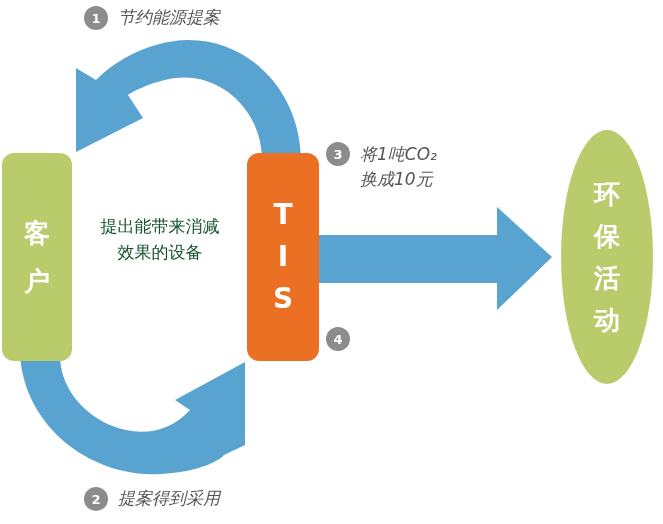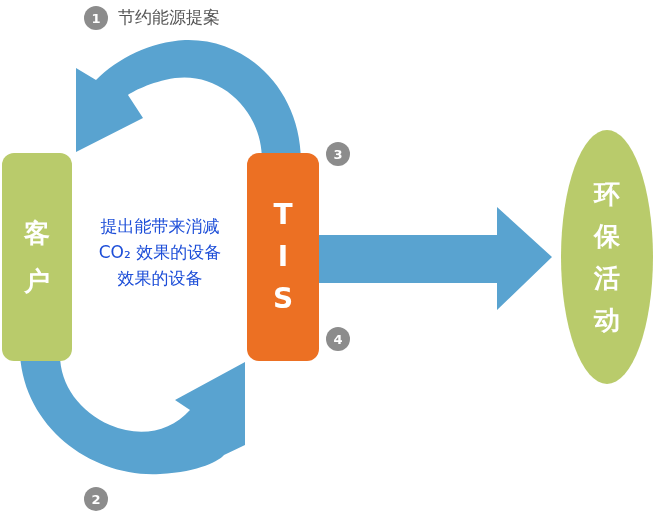--- a/index.html
+++ b/index.html
@@ -15,22 +15,22 @@
            display: flex; flex-direction: column; align-items: center; justify-content: center; }
     .step { position: absolute; display: flex; align-items: flex-start; gap: 10px; color: #555; font-size: 17px; }
     .badge { width: 24px; height: 24px; border-radius: 50%; background: #8c8c8c; color: #fff;
              font-size: 13px; font-weight: bold; display: flex; align-items: center; justify-content: center; flex: none; }
     .s1 { left: 84px; top: 6px; }
     .s2 { left: 84px; top: 487px; }
     .s3 { left: 326px; top: 142px; line-height: 25px; }
     .s4 { left: 326px; top: 327px; }
     .s3 .badge { margin-top: 0px; }
     .center-text { position: absolute; left: 82px; top: 213px; width: 156px; text-align: center;
-                   color: #1d4ed8; font-size: 17px; line-height: 26px; }
-    .txt div { white-space: nowrap; }
+                   color: #14532d; font-size: 17px; line-height: 26px; }
+    .txt div { white-space: nowrap; font-style: italic; }
   </style>
 </head>
 <body>
 
 <svg class="arrows" width="663" height="524">
 
   <path fill="#59a3d0" d="M262,160 C262,110 220,72 175,78 C150,82 132,92 128,95 L143,118 L76,152 L76,68 L96,80
            C118,58 150,42 185,40 C248,38 300,90 301,160 Z"></path>
 
   <path fill="#59a3d0" d="M20,355 C25,430 95,478 160,474 C200,472 220,460 224,455 L245,445 L245,362 L175,400
@@ -52,34 +52,40 @@
 
 <div class="eco">
   <div>环</div>
   <div>保</div>
   <div>活</div>
   <div>动</div>
 </div>
 
 <div class="center-text">
   <div>提出能带来消减</div>
-  <div>CO₂ 效果的设备</div>
   <div>效果的设备</div>
 </div>
 
 <div class="step s1">
   <span class="badge">1</span>
   <span class="txt">
       <div>节约能源提案</div>
     </span>
 </div>
 
 <div class="step s2">
   <span class="badge">2</span>
+  <span class="txt">
+      <div>提案得到采用</div>
+    </span>
 </div>
 
 <div class="step s3">
   <span class="badge">3</span>
+  <span class="txt">
+    <div>将1吨CO₂</div>
+    <div>换成10元</div>
+  </span>
 </div>
 
 <div class="step s4">
   <span class="badge">4</span>
 </div>
 
 </body></html>

